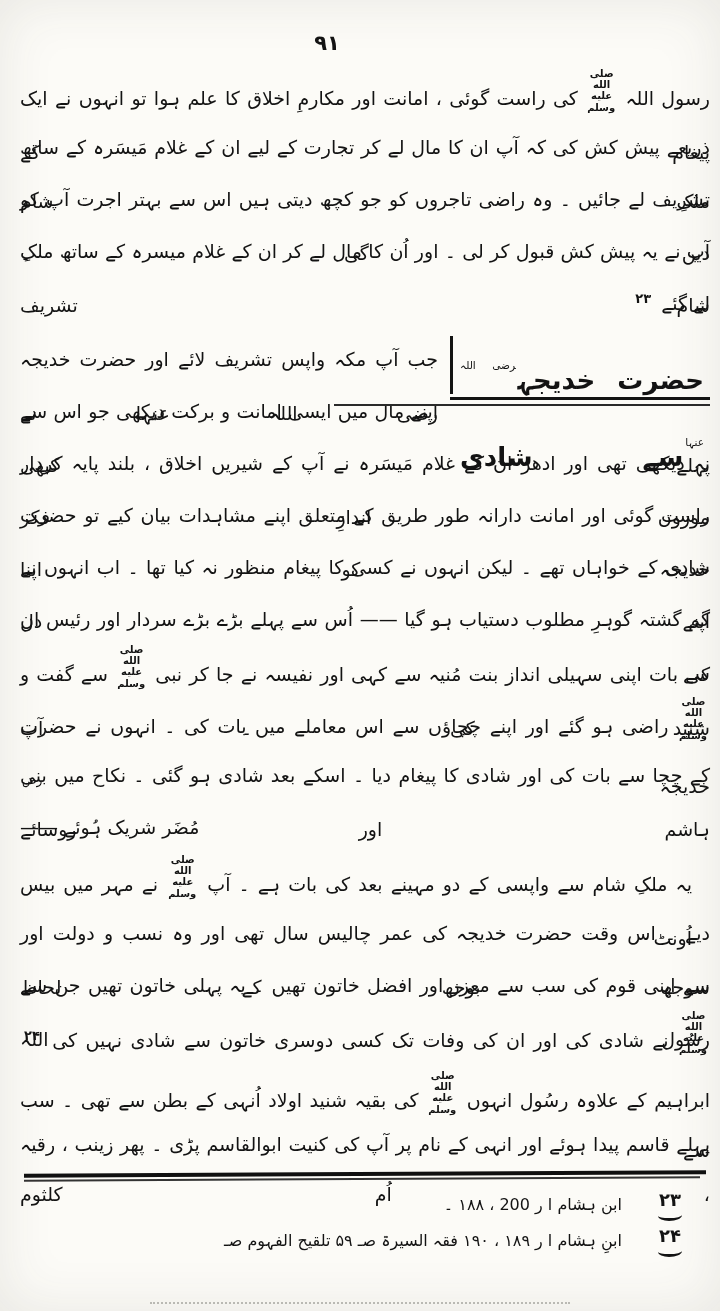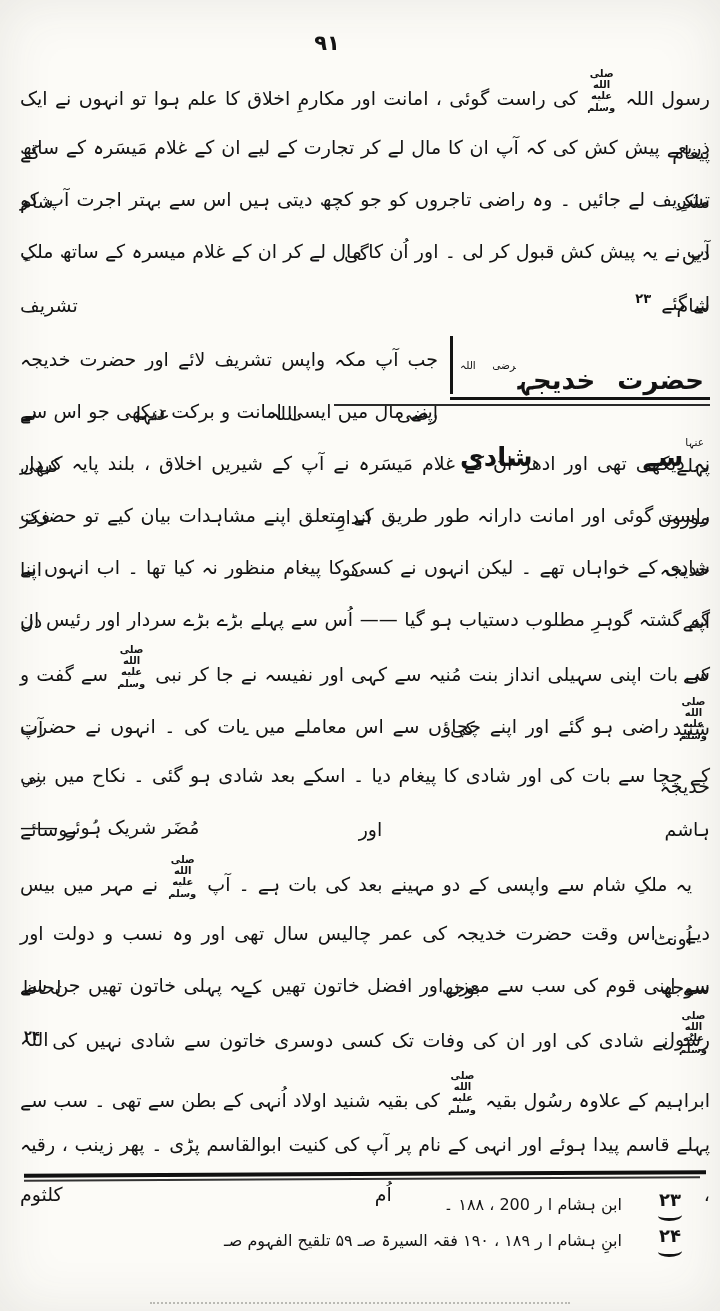--- a/index.html
+++ b/index.html
@@ -163,21 +163,21 @@
       <div class="line">سے اپنی قوم کی سب سے معزز اور افضل خاتون تھیں ۔ یہ پہلی خاتون تھیں جن سے رسُول اللہ</div>
       <div class="line">
         <span class="seal">صلى الله عليه وسلم</span>
         <span>نے شادی کی اور ان کی وفات تک کسی دوسری خاتون سے شادی نہیں کی</span>
         <span class="fnref">۲۴</span>
       </div>
     </section>
 
     <section class="para p4">
       <div class="line">
-        <span>ابراہیم کے علاوہ رسُول بقیہ</span>
+        <span>ابراہیم کے علاوہ رسُول انہوں</span>
         <span class="seal">صلى الله عليه وسلم</span>
         <span>کی بقیہ شنید اولاد اُنہی کے بطن سے تھی ۔ سب سے</span>
       </div>
       <div class="line">پہلے قاسم پیدا ہوئے اور انہی کے نام پر آپ کی کنیت ابوالقاسم پڑی ۔ پھر زینب ، رقیہ ، اُم کلثوم</div>
     </section>
 
     <div class="separator">
       <div class="sep-a"></div>
       <div class="sep-b"></div>
     </div>

